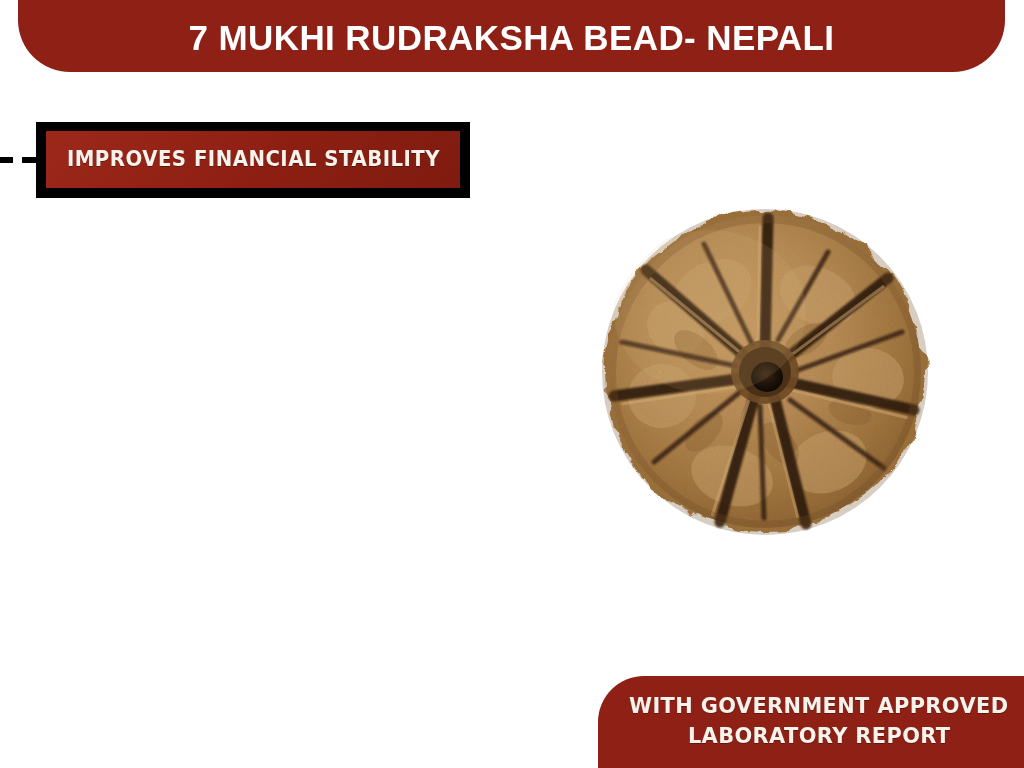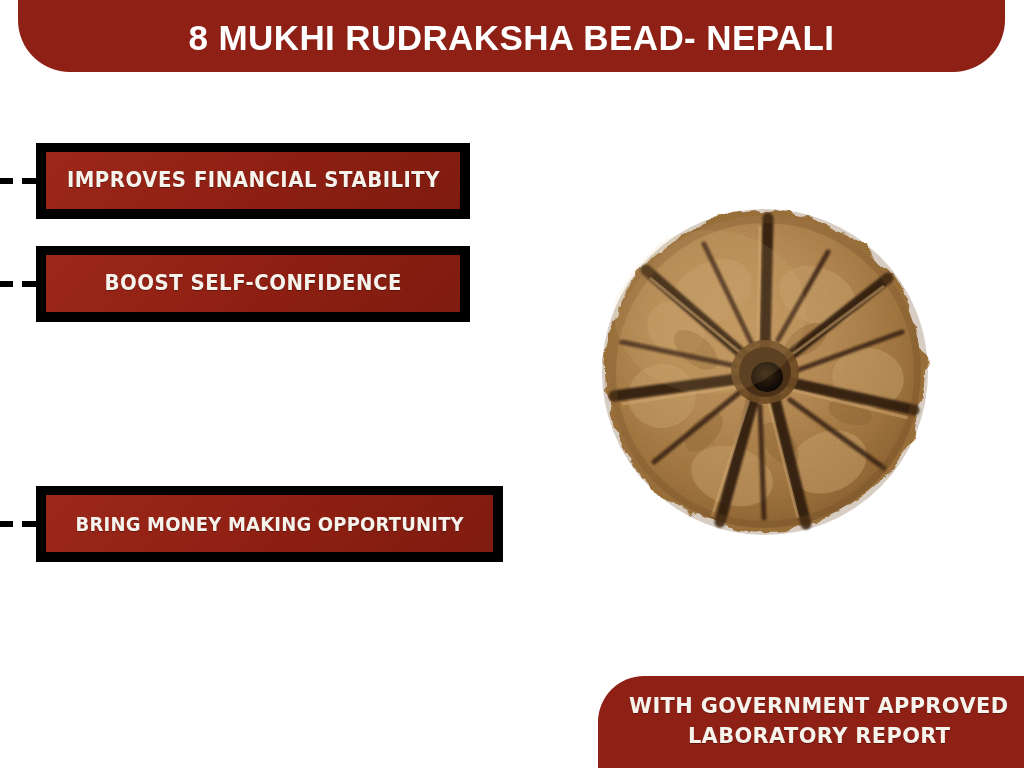--- a/index.html
+++ b/index.html
@@ -152,61 +152,39 @@
     transform: scaleX(0.95);
     text-shadow: 0 1px 0 rgba(0,0,0,0.3);
   }
 </style>
 </head>
 <body>
 
 <div id="poster">
 
   <div id="title-banner">
-    <div id="title-text">8 MUKHI RUDRAKSHA BEAD- NEPALI</div>
+    <div id="title-text">7 MUKHI RUDRAKSHA BEAD- NEPALI</div>
   </div>
 
   <div id="benefit-list">
 
-    <div class="benefit-row" style="top:23px;">
+    <div class="benefit-row" style="top:2px;">
       <span class="connector">
         <span class="dash d1"></span>
           <span class="dash d2"></span>
       </span>
       <div class="benefit-box">
         <div class="benefit-inner">
           <span class="benefit-label">IMPROVES FINANCIAL STABILITY</span>
         </div>
       </div>
     </div>
 
-    <div class="benefit-row" style="top:126px;">
-      <span class="connector">
-        <span class="dash d1"></span>
-          <span class="dash d2"></span>
-      </span>
-      <div class="benefit-box">
-        <div class="benefit-inner">
-          <span class="benefit-label">BOOST SELF-CONFIDENCE</span>
-        </div>
-      </div>
-    </div>
-
-
-    <div class="benefit-row" style="top:366px;">
-      <span class="connector">
-        <span class="dash d1"></span>
-          <span class="dash d2"></span>
-      </span>
-      <div class="benefit-box">
-        <div class="benefit-inner">
-          <span class="benefit-label tight">BRING MONEY MAKING OPPORTUNITY</span>
-        </div>
-      </div>
-    </div>
+
+
 
 
   </div>
 
   <div id="bead-figure">
     <svg id="bead-svg" viewBox="0 0 346 350" xmlns="http://www.w3.org/2000/svg">
       <defs>
         <radialGradient id="beadBody" cx="42%" cy="36%" r="70%">
           <stop offset="0%" stop-color="#c79a62"></stop>
           <stop offset="42%" stop-color="#b98d56"></stop>

